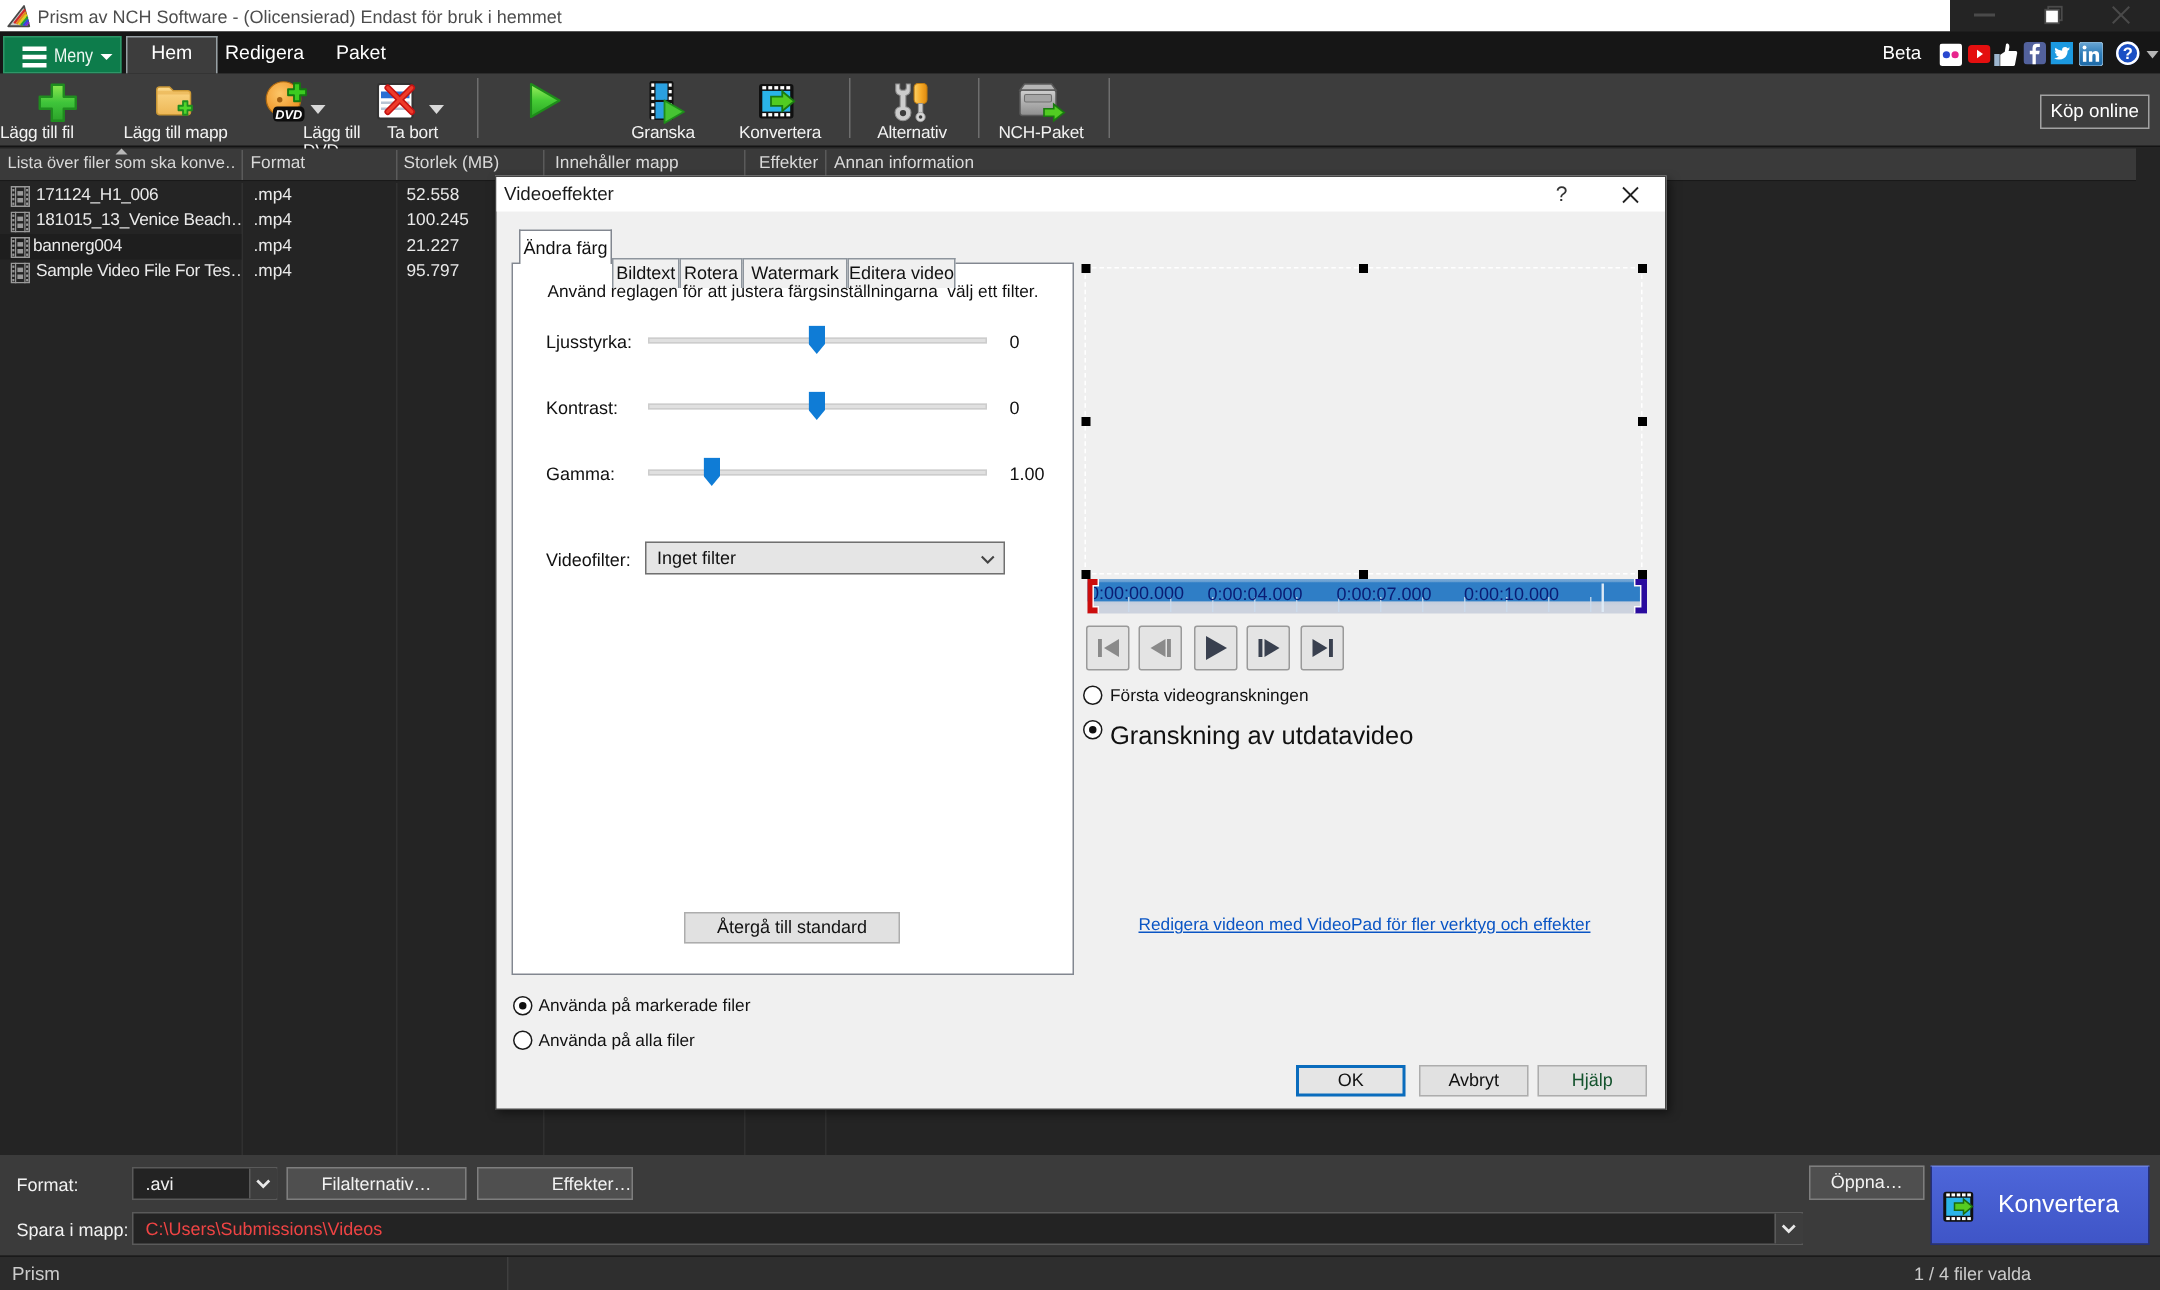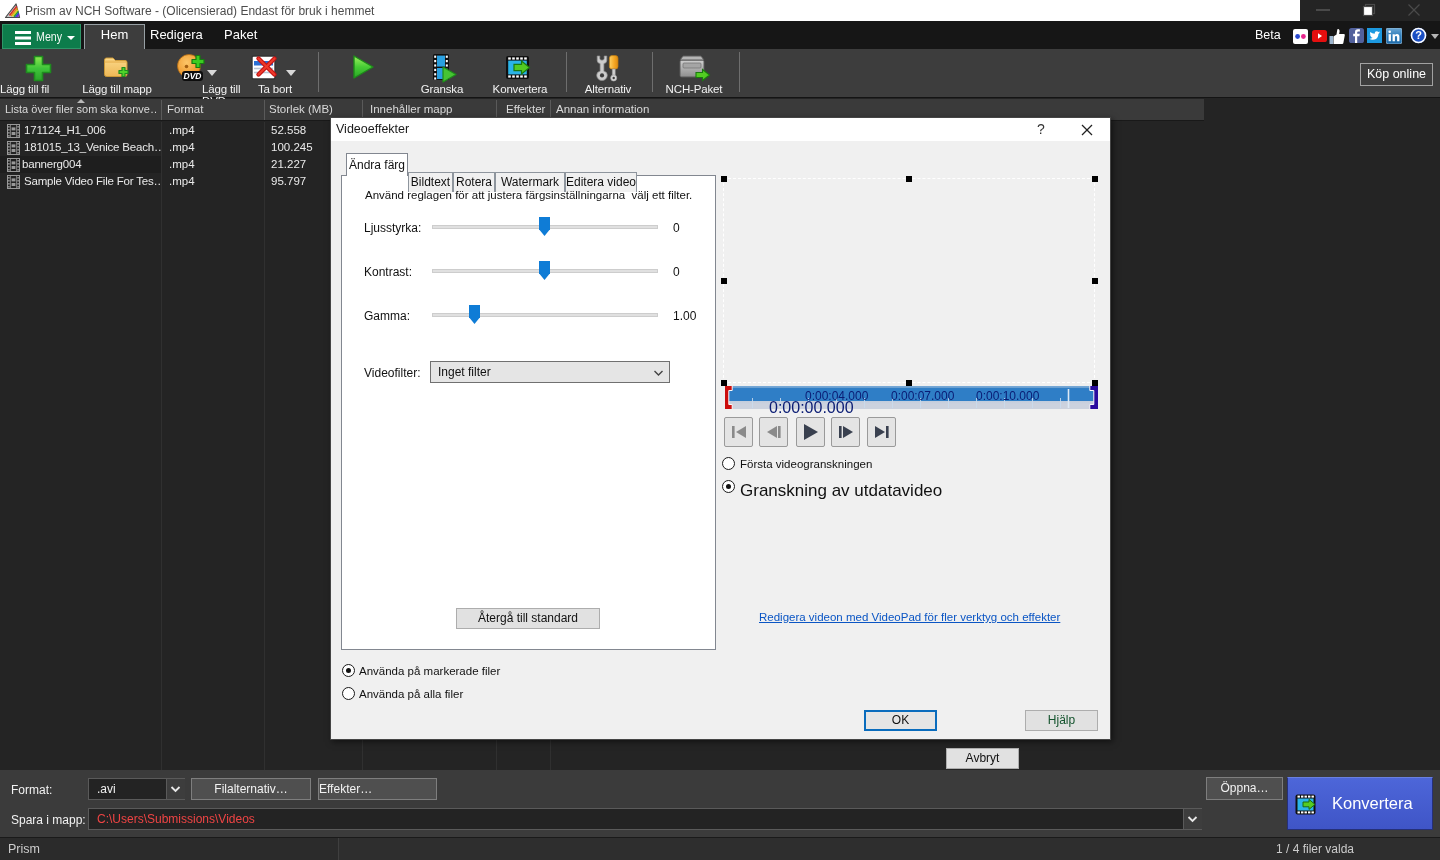--- a/index.html
+++ b/index.html
@@ -247,21 +247,21 @@
         </linearGradient>
       </defs>
     <rect x="2" y="6" width="24" height="17" rx="1.6" fill="url(#gb)" stroke="#5a5a5a" stroke-width="1"></rect>
     <path d="M2 6 l3-4 h18 l3 4 z" fill="#b5b5b5" stroke="#5a5a5a" stroke-width="1"></path>
     <rect x="5" y="9" width="18" height="5" rx="1" fill="#a5a5a5" stroke="#707070" stroke-width="0.7"></rect>
     <path d="M18 18.5 h6.5 v-3 l7 5.5 -7 5.5 v-3 h-6.5 z" fill="#52cc22" stroke="#1a7a10" stroke-width="1.1"></path>
   </svg>
   <div class="abs" style="left:1360px;top:14px;width:73px;height:23px;border:1px solid #a2a2a2;color:#fff;font-size:12.5px;text-align:center;line-height:21px;">Köp online</div>
 </div>
 
-<div class="abs" style="left:0;top:99px;width:1204px;height:22px;background:#3a3a3a;border-bottom:1px solid #191919;">
+<div class="abs" style="left:0;top:99px;width:1424px;height:22px;background:#3a3a3a;border-bottom:1px solid #191919;">
   <div class="abs" style="left:5px;top:4px;color:#d9d9d9;font-size:11px;width:153px;overflow:hidden;white-space:nowrap;">Lista över filer som ska konve…</div>
   <div class="abs" style="left:77px;top:0px;width:0;height:0;border-left:4px solid transparent;border-right:4px solid transparent;border-bottom:4px solid #b8b8b8;"></div>
   <div class="abs" style="left:167px;top:4px;color:#d9d9d9;font-size:11.5px;">Format</div>
   <div class="abs" style="left:269px;top:4px;color:#d9d9d9;font-size:11.5px;">Storlek (MB)</div>
   <div class="abs" style="left:370px;top:4px;color:#d9d9d9;font-size:11.5px;">Innehåller mapp</div>
   <div class="abs" style="left:506px;top:4px;color:#d9d9d9;font-size:11.5px;">Effekter</div>
   <div class="abs" style="left:556px;top:4px;color:#d9d9d9;font-size:11.5px;">Annan information</div>
   <div class="abs" style="left:161px;top:1px;width:1px;height:20px;background:#5a5a5a;"></div>
   <div class="abs" style="left:264px;top:1px;width:1px;height:20px;background:#5a5a5a;"></div>
   <div class="abs" style="left:362px;top:1px;width:1px;height:20px;background:#5a5a5a;"></div>
@@ -368,21 +368,21 @@
 <div class="abs" style="left:0;top:770px;width:1440px;height:67px;background:#3b3b3b;">
   <div class="abs lbl" style="left:11px;top:13px;">Format:</div>
   <div class="abs" style="left:88px;top:8px;width:97px;height:22px;background:#232323;border:1px solid #5a5a5a;">
     <div class="abs" style="left:8px;top:3px;color:#f0f0f0;font-size:12px;">.avi</div>
     <div class="abs" style="left:77px;top:0px;width:19px;height:20px;background:#3d3d3d;border-left:1px solid #5a5a5a;"></div>
     <svg class="abs" style="left:81px;top:7px;" width="11" height="7" viewBox="0 0 11 7">
         <polyline points="1.5,1 5.5,5 9.5,1" fill="none" stroke="#e8e8e8" stroke-width="1.8"></polyline>
       </svg>
   </div>
   <div class="abs" style="left:191px;top:8px;width:120px;height:22px;background:#4f4f4f;border:1px solid #7e7e7e;color:#f2f2f2;font-size:12px;text-align:center;line-height:20px;">Filalternativ…</div>
-  <div class="abs" style="left:318px;top:8px;width:119px;height:22px;background:#4f4f4f;border:1px solid #7e7e7e;color:#f2f2f2;font-size:12px;text-align:left;line-height:20px;">Effekter…</div>
+  <div class="abs" style="left:318px;top:8px;width:104px;height:22px;background:#4f4f4f;border:1px solid #7e7e7e;color:#f2f2f2;font-size:12px;text-align:right;line-height:20px;">Effekter…</div>
   <div class="abs lbl" style="left:11px;top:43px;">Spara i mapp:</div>
   <div class="abs" style="left:88px;top:38px;width:1114px;height:22px;background:#232323;border:1px solid #5a5a5a;">
     <div class="abs" style="left:8px;top:3px;color:#ef4444;font-size:12px;">C:\Users\Submissions\Videos</div>
     <div class="abs" style="left:1094px;top:0px;width:19px;height:20px;background:#3d3d3d;border-left:1px solid #5a5a5a;"></div>
     <svg class="abs" style="left:1098px;top:7px;" width="11" height="7" viewBox="0 0 11 7">
         <polyline points="1.5,1 5.5,5 9.5,1" fill="none" stroke="#e8e8e8" stroke-width="1.8"></polyline>
       </svg>
   </div>
   <div class="abs" style="left:1206px;top:7px;width:77px;height:23px;background:#4f4f4f;border:1px solid #7e7e7e;color:#f2f2f2;font-size:12px;text-align:center;line-height:21px;">Öppna…</div>
   <div class="abs" style="left:1206px;top:37px;width:77px;height:22px;background:#4f4f4f;border:1px solid #7e7e7e;color:#f2f2f2;font-size:12px;text-align:center;line-height:20px;margin-top:33px;">Bläddra…</div>
@@ -483,21 +483,21 @@
           <line x1="139.5" y1="12" x2="139.5" y2="22"></line>
           <line x1="167.5" y1="12" x2="167.5" y2="22"></line>
           <line x1="195.5" y1="12" x2="195.5" y2="22"></line>
           <line x1="223.5" y1="12" x2="223.5" y2="22"></line>
           <line x1="251.5" y1="12" x2="251.5" y2="22"></line>
           <line x1="279.5" y1="12" x2="279.5" y2="22"></line>
           <line x1="307.5" y1="12" x2="307.5" y2="22"></line>
           <line x1="335.5" y1="12" x2="335.5" y2="22"></line>
       </g>
     </svg>
-    <div class="abs" style="left:1px;top:13px;font-size:16px;color:#0a1c74;white-space:nowrap;margin-left:43px;">0:00:00.000</div>
+    <div class="abs" style="left:1px;top:2px;font-size:12px;color:#0a1c74;white-space:nowrap;">0:00:00.000</div>
     <div class="abs" style="left:80px;top:3px;font-size:12px;color:#0a1c74;white-space:nowrap;">0:00:04.000</div>
     <div class="abs" style="left:166px;top:3px;font-size:12px;color:#0a1c74;white-space:nowrap;">0:00:07.000</div>
     <div class="abs" style="left:251px;top:3px;font-size:12px;color:#0a1c74;white-space:nowrap;">0:00:10.000</div>
     <svg class="abs" style="left:0;top:0;" width="373" height="23" viewBox="0 0 373 23">
       <line x1="343.5" y1="3" x2="343.5" y2="22" stroke="#dde9f5" stroke-width="1.6"></line>
       <path d="M-0.8 -0.5 h8 v5 h-3.4 v14 h3.4 v5 h-8 z" fill="#cc0d0d" stroke="#fafafa" stroke-width="1"></path>
       <path d="M373.8 -0.5 h-9 v5 h4 v14 h-4 v5 h9 z" fill="#2a0b9e" stroke="#fafafa" stroke-width="1"></path>
     </svg>
   </div>
 
@@ -532,15 +532,15 @@
     </div>
 
   <div class="radio" style="left:391px;top:339px;"></div>
   <div class="abs" style="left:409px;top:340px;font-size:11.5px;color:#111;">Första videogranskningen</div>
   <div class="radio sel" style="left:391px;top:362px;"></div>
   <div class="abs" style="left:409px;top:363px;font-size:17px;color:#111;">Granskning av utdatavideo</div>
 
   <div class="abs" style="left:428px;top:493px;font-size:11.5px;color:#0a55c4;text-decoration:underline;">Redigera videon med VideoPad för fler verktyg och effekter</div>
 
   <div class="abs" style="left:533px;top:592px;width:73px;height:21px;background:#e5e5e5;border:2px solid #0a6cbd;font-size:12px;color:#111;text-align:center;line-height:17px;">OK</div>
-  <div class="abs" style="left:615px;top:592px;width:73px;height:21px;background:#e1e1e1;border:1px solid #adadad;font-size:12px;color:#111;text-align:center;line-height:19px;margin-top:38px;">Avbryt</div>
+  <div class="abs" style="left:615px;top:592px;width:73px;height:21px;background:#e1e1e1;border:1px solid #adadad;font-size:12px;color:#111;text-align:center;line-height:19px;">Avbryt</div>
   <div class="abs" style="left:694px;top:592px;width:73px;height:21px;background:#e1e1e1;border:1px solid #adadad;font-size:12px;color:#14532d;text-align:center;line-height:19px;">Hjälp</div>
 </div>
 
 </body></html>

